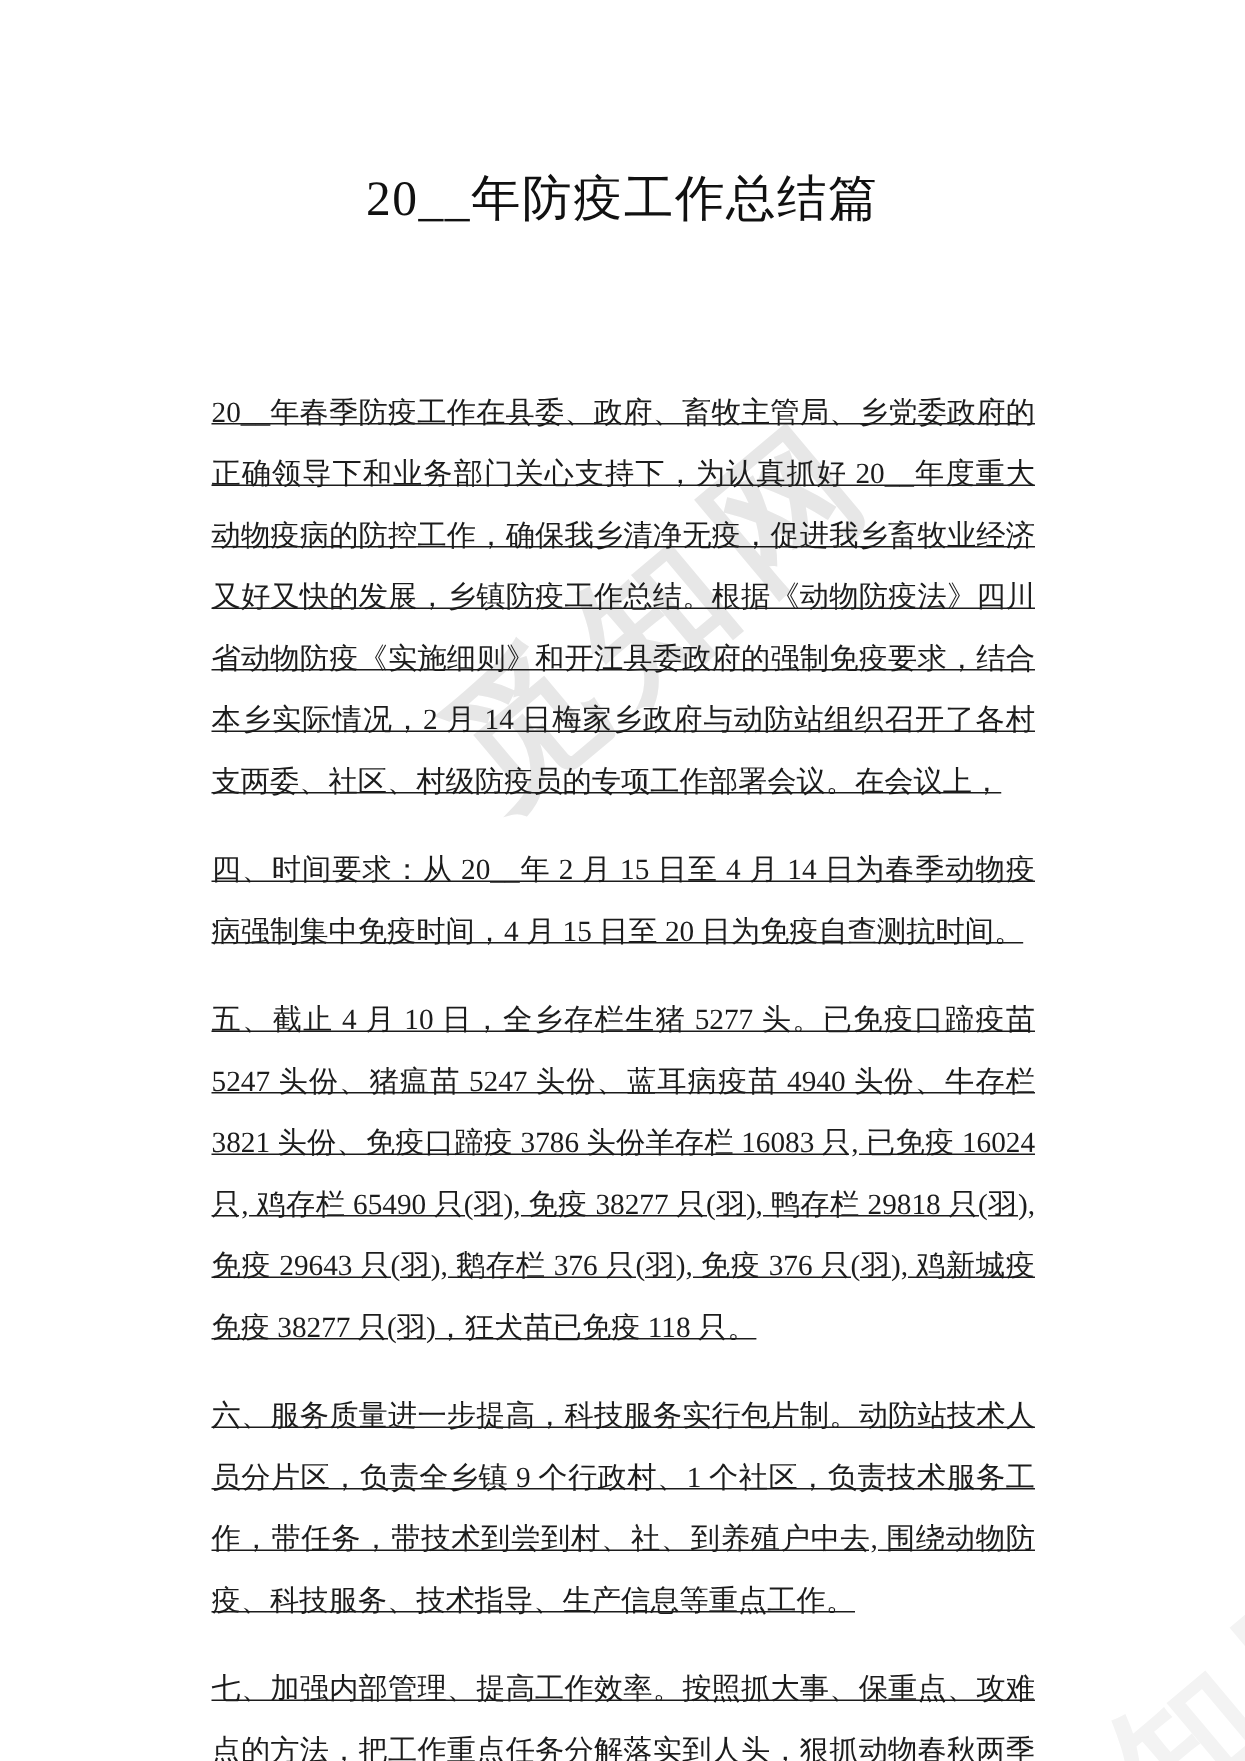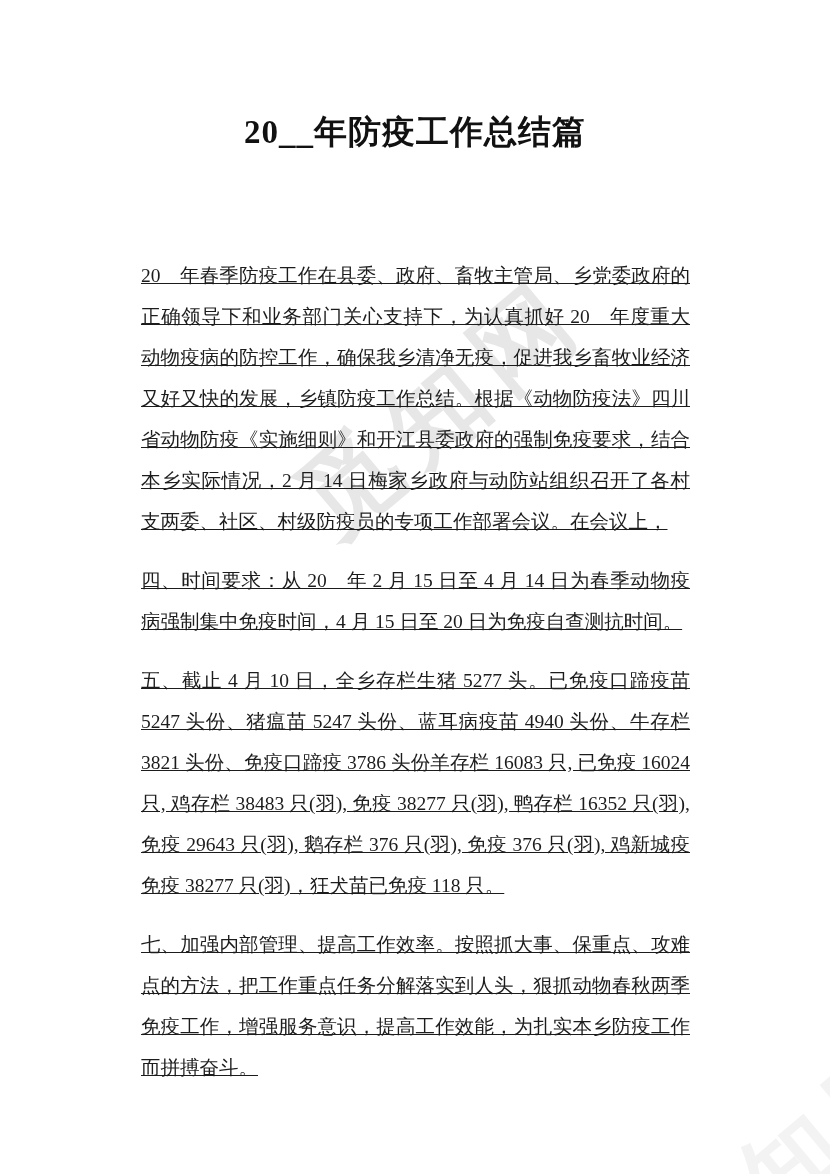--- a/index.html
+++ b/index.html
@@ -46,21 +46,21 @@
     user-select: none;
   }
   .doc-title {
     position: absolute;
     top: 110px;
     left: 0;
     width: 100%;
     margin: 0;
     text-align: center;
     font-size: 33px;
-    font-weight: bold;
+    font-weight: normal;
     letter-spacing: 1px;
     color: #111111;
     z-index: 1;
   }
   .doc-body {
     position: absolute;
     left: 123px;
     top: 237px;
     width: 585px;
     font-size: 19.5px;
@@ -82,17 +82,18 @@
 
   <div class="watermark">觅知网</div>
 
   <div class="watermark-corner">觅知网</div>
 
   <h1 class="doc-title">20__年防疫工作总结篇</h1>
 
   <div class="doc-body">
     <p>20__年春季防疫工作在县委、政府、畜牧主管局、乡党委政府的正确领导下和业务部门关心支持下，为认真抓好 20__年度重大动物疫病的防控工作，确保我乡清净无疫，促进我乡畜牧业经济又好又快的发展，乡镇防疫工作总结。根据《动物防疫法》四川省动物防疫《实施细则》和开江县委政府的强制免疫要求，结合本乡实际情况，2 月 14 日梅家乡政府与动防站组织召开了各村支两委、社区、村级防疫员的专项工作部署会议。在会议上，</p>
     <p>四、时间要求：从 20__年 2 月 15 日至 4 月 14 日为春季动物疫病强制集中免疫时间，4 月 15 日至 20 日为免疫自查测抗时间。</p>
-    <p>五、截止 4 月 10 日，全乡存栏生猪 5277 头。已免疫口蹄疫苗 5247 头份、猪瘟苗 5247 头份、蓝耳病疫苗 4940 头份、牛存栏 3821 头份、免疫口蹄疫 3786 头份羊存栏 16083 只, 已免疫 16024 只, 鸡存栏 38483 只(羽), 免疫 38277 只(羽), 鸭存栏 16352 只(羽), 免疫 29643 只(羽), 鹅存栏 376 只(羽), 免疫 376 只(羽), 鸡新城疫免疫 38277 只(羽)，狂犬苗已免疫 118 只。</p>
+    <p>五、截止 4 月 10 日，全乡存栏生猪 5277 头。已免疫口蹄疫苗 5247 头份、猪瘟苗 5247 头份、蓝耳病疫苗 4940 头份、牛存栏 3821 头份、免疫口蹄疫 3786 头份羊存栏 16083 只, 已免疫 16024 只, 鸡存栏 65490 只(羽), 免疫 38277 只(羽), 鸭存栏 29818 只(羽), 免疫 29643 只(羽), 鹅存栏 376 只(羽), 免疫 376 只(羽), 鸡新城疫免疫 38277 只(羽)，狂犬苗已免疫 118 只。</p>
+    <p>六、服务质量进一步提高，科技服务实行包片制。动防站技术人员分片区，负责全乡镇 9 个行政村、1 个社区，负责技术服务工作，带任务，带技术到尝到村、社、到养殖户中去, 围绕动物防疫、科技服务、技术指导、生产信息等重点工作。</p>
     <p>七、加强内部管理、提高工作效率。按照抓大事、保重点、攻难点的方法，把工作重点任务分解落实到人头，狠抓动物春秋两季免疫工作，增强服务意识，提高工作效能，为扎实本乡防疫工作而拼搏奋斗。</p>
   </div>
 
 </div>
 
 </body></html>

